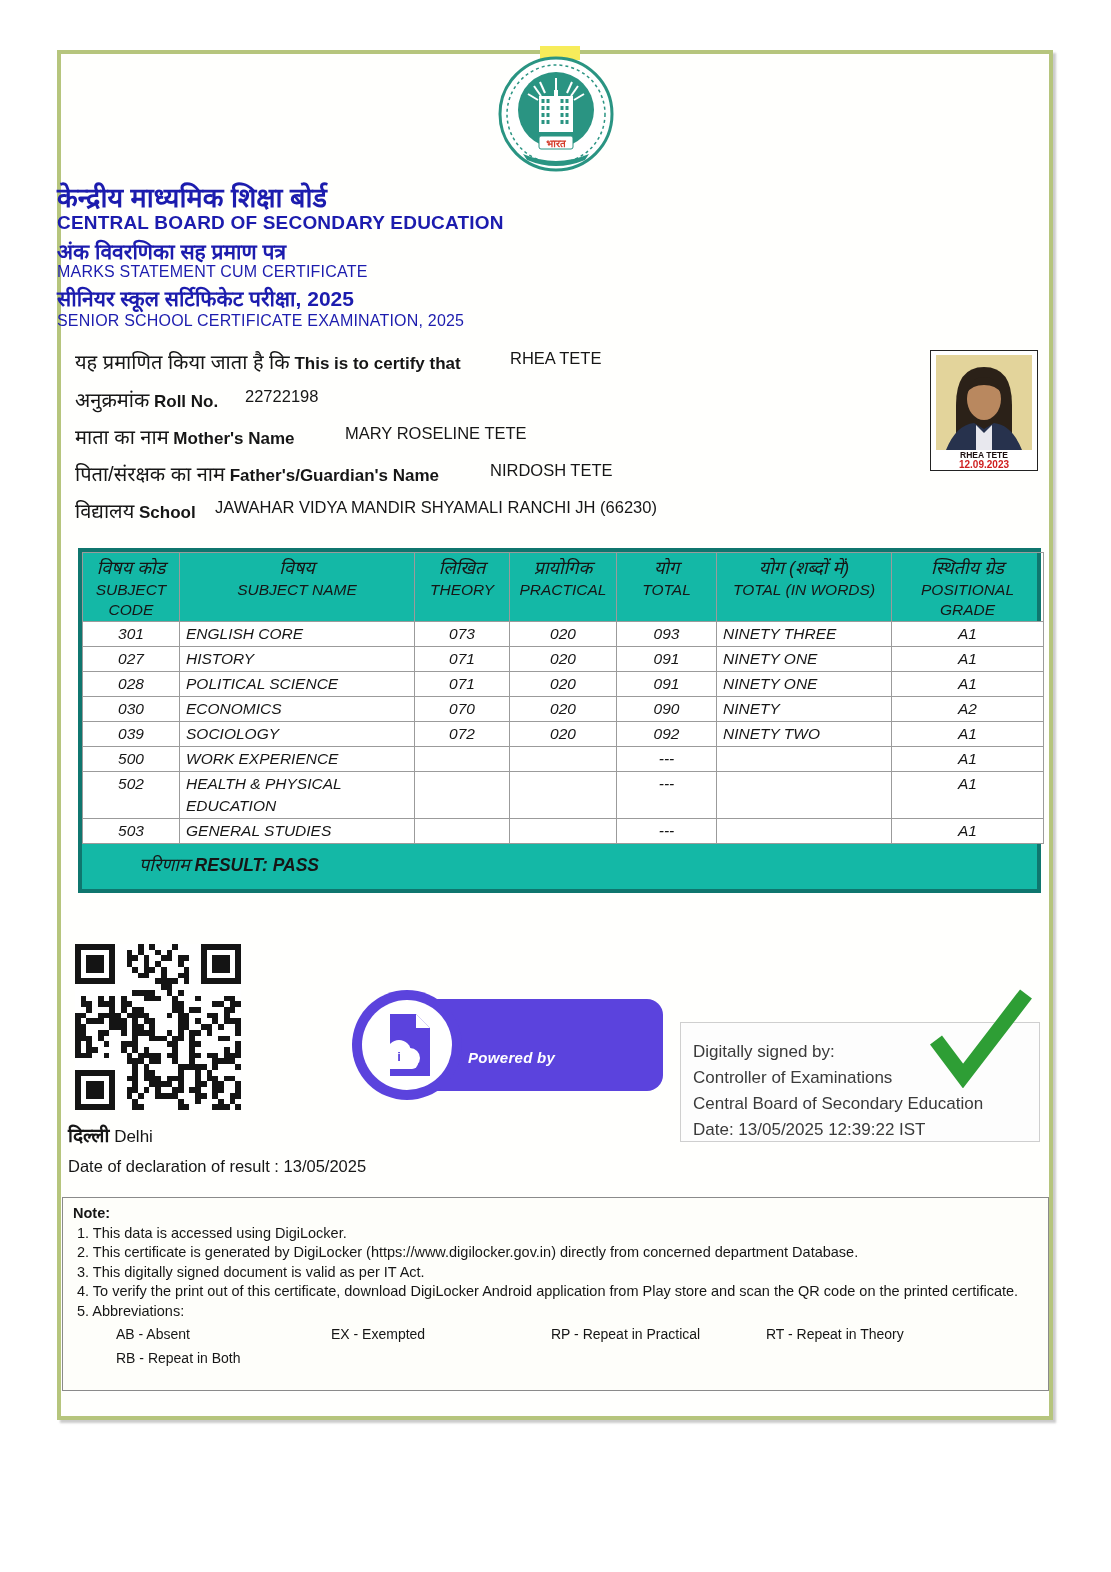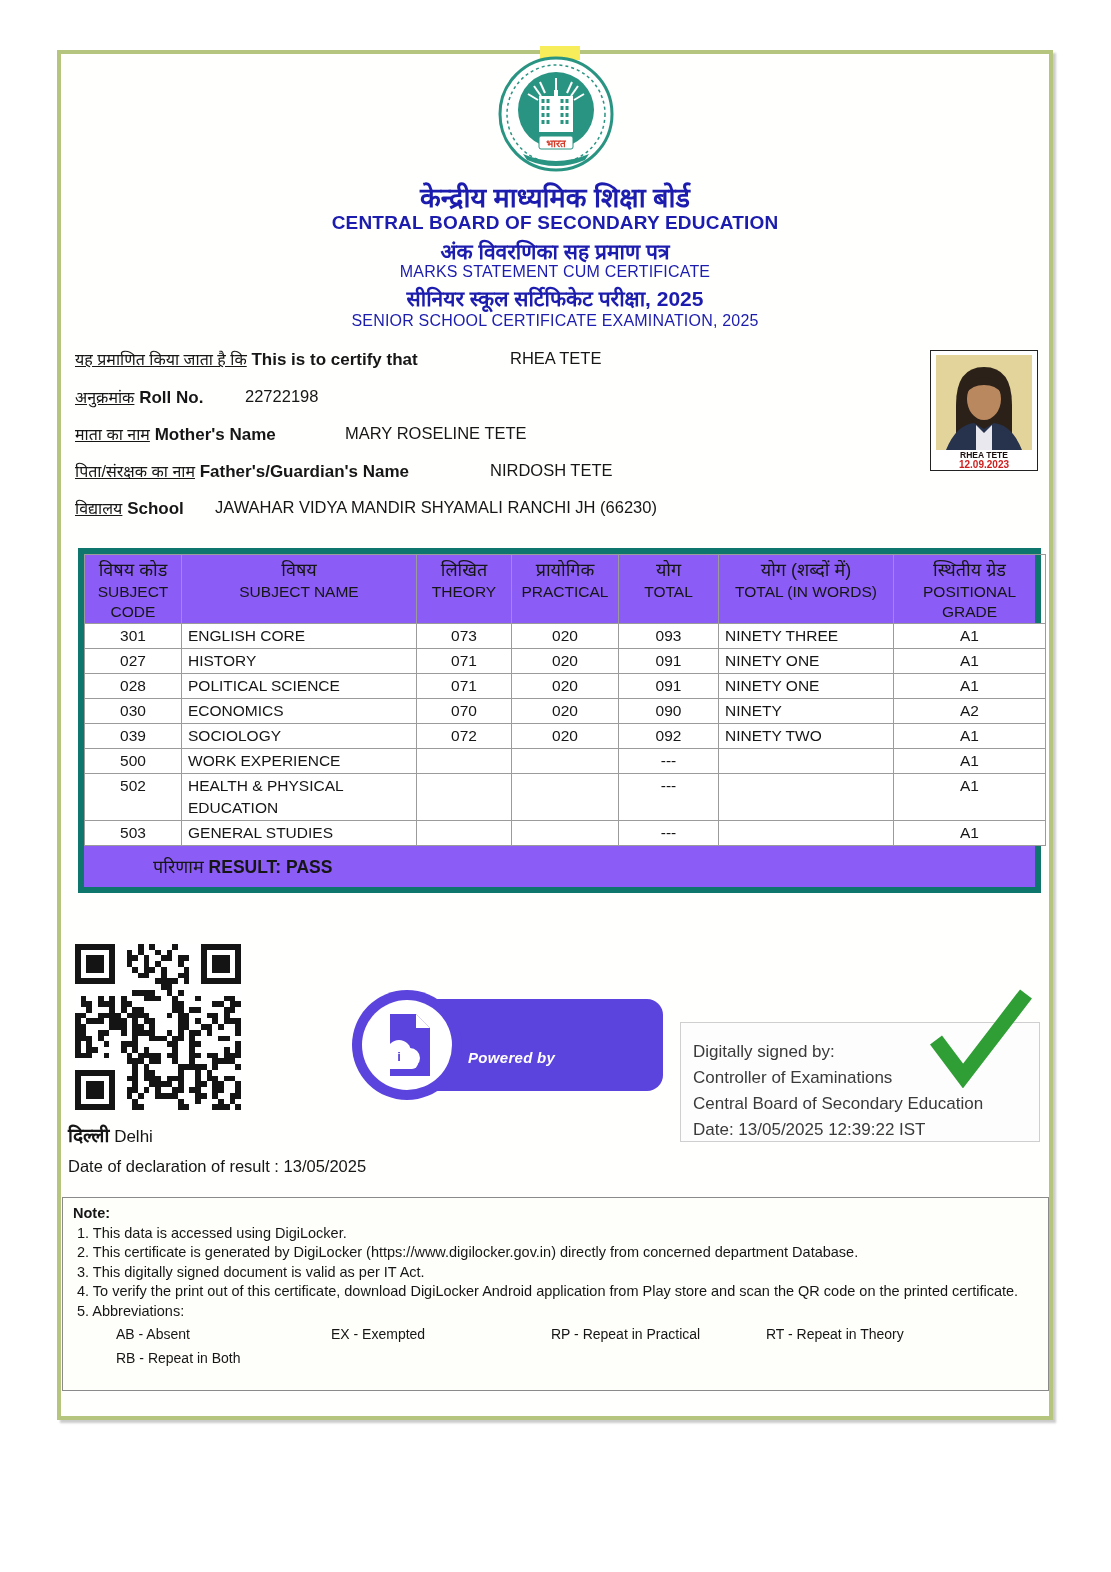--- a/index.html
+++ b/index.html
@@ -9,50 +9,50 @@
   }
   .frame {
     position:absolute; left:57px; top:50px; width:996px; height:1370px;
     border:4px solid #b6c57d; background:#fffffd;
     box-shadow:3px 3px 2px rgba(160,160,160,.55);
   }
 
   
   .hl-mark { position:absolute; left:540px; top:46px; width:40px; height:14px; background:#f7ec5a; }
   .logo-wrap { position:absolute; left:495px; top:56px; width:122px; height:122px; }
-  .hdr { position:absolute; left:57px; width:996px; text-align:center; color:#1c1cae; }
+  .hdr { position:absolute; left:57px; width:996px; color:#1c1cae; }
   .hdr.hindi-lg { font-size:27px; font-weight:bold; }
   .hdr.en-lg   { font-size:19px; font-weight:bold; letter-spacing:.2px; }
   .hdr.hindi-md{ font-size:21px; font-weight:bold; }
   .hdr.en-md   { font-size:16px; font-weight:normal; letter-spacing:.2px; }
 
   
   .info-row { position:absolute; left:75px; width:850px; font-size:17px; white-space:nowrap; }
-  .info-row .hi { font-size:16px;text-decoration:underline; }
+  .info-row .hi { font-size:20px; }
   .info-row .lbl-b { font-weight:bold; }
   .info-row .val { position:absolute; top:1px; font-size:16.5px; }
 
   
   .photo-frame { position:absolute; left:930px; top:350px; width:108px; height:121px;
     background:#fff; border:1.5px solid #222; padding:4px 5px 2px 5px; text-align:center; }
   .photo-frame svg { display:block; }
   .photo-name { font-size:8.5px; font-weight:bold; color:#1c0f0f; line-height:10px; }
   .photo-date { font-size:10px; font-weight:bold; color:#cf1f1f; line-height:9px; }
 
   
   .table-box { position:absolute; left:78px; top:548px; width:963px; height:345px;
-    background:#8b5cf6; border:6px solid #0f766e; }
+    background:#14b8a6; border:4px solid #0f766e;font-style:italic; }
   table.marks { border-collapse:collapse; width:100%; table-layout:fixed; }
   table.marks th, table.marks td { border:1px solid #9b9b9b; padding:1px 6px; }
   table.marks th { font-weight:normal; text-align:center; vertical-align:top; padding-top:3px; }
   table.marks th .hi { font-size:18px; display:block; line-height:24px; }
   table.marks th .en { font-size:15.5px; display:block; line-height:20px; }
   table.marks td { font-size:15.5px; height:23px; text-align:center; vertical-align:top; line-height:22px; background:#fff; }
   table.marks td.lft { text-align:left; }
-  .result-line { position:absolute; left:69px; top:300px; font-size:17.5px; }
+  .result-line { position:absolute; left:57px; top:300px; font-size:17.5px; }
   .result-line .hi { font-size:18px; }
 
   
   .qr { position:absolute; left:75px; top:944px; width:166px; height:166px; background:#fff; }
   .qr svg { width:166px; height:166px; shape-rendering:crispEdges; fill:#141414; }
 
   
   .dl-rect { position:absolute; left:408px; top:999px; width:255px; height:92px;
     background:#5b43dd; border-radius:16px; color:#fff; padding:10px 0 0 60px; }
   .dl-powered { font-size:15px; font-style:italic; font-weight:bold; letter-spacing:.3px;margin-top:40px; }

